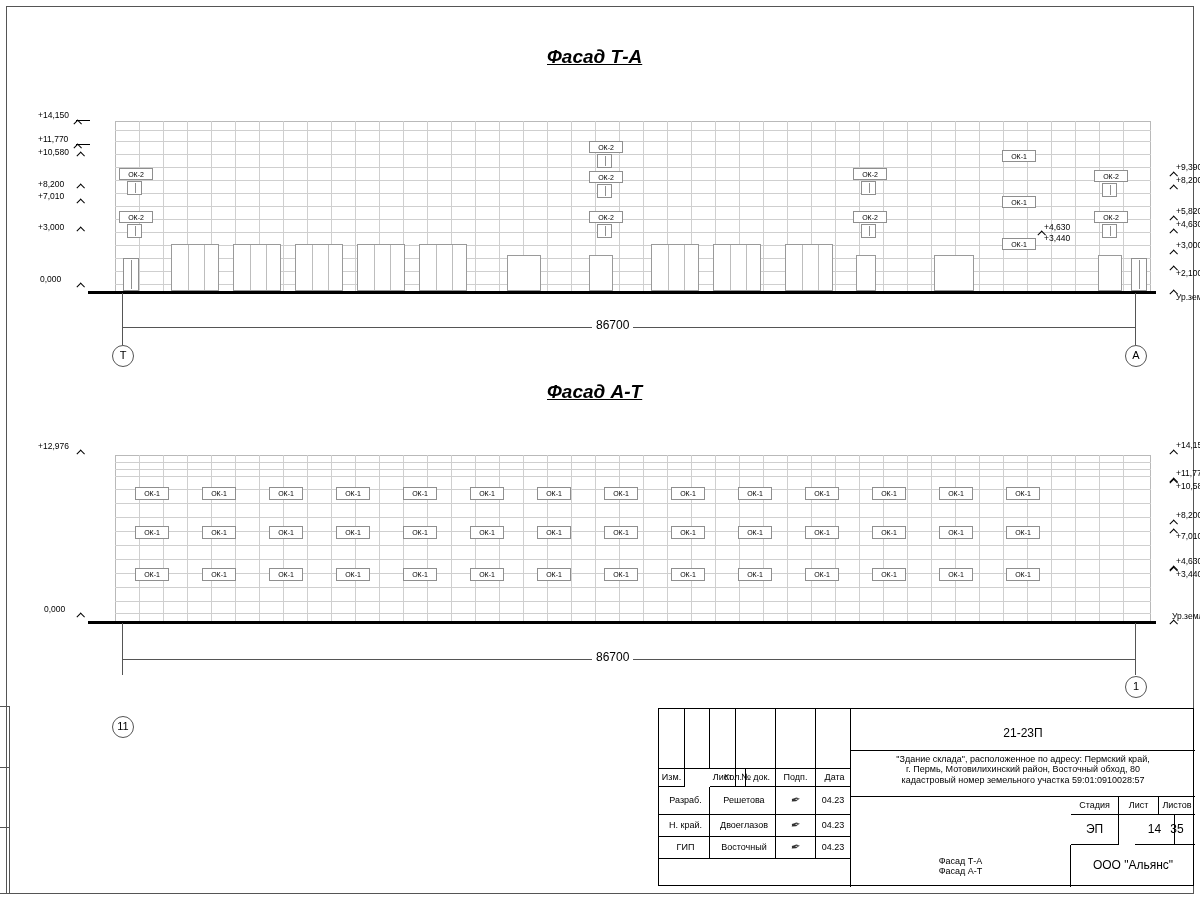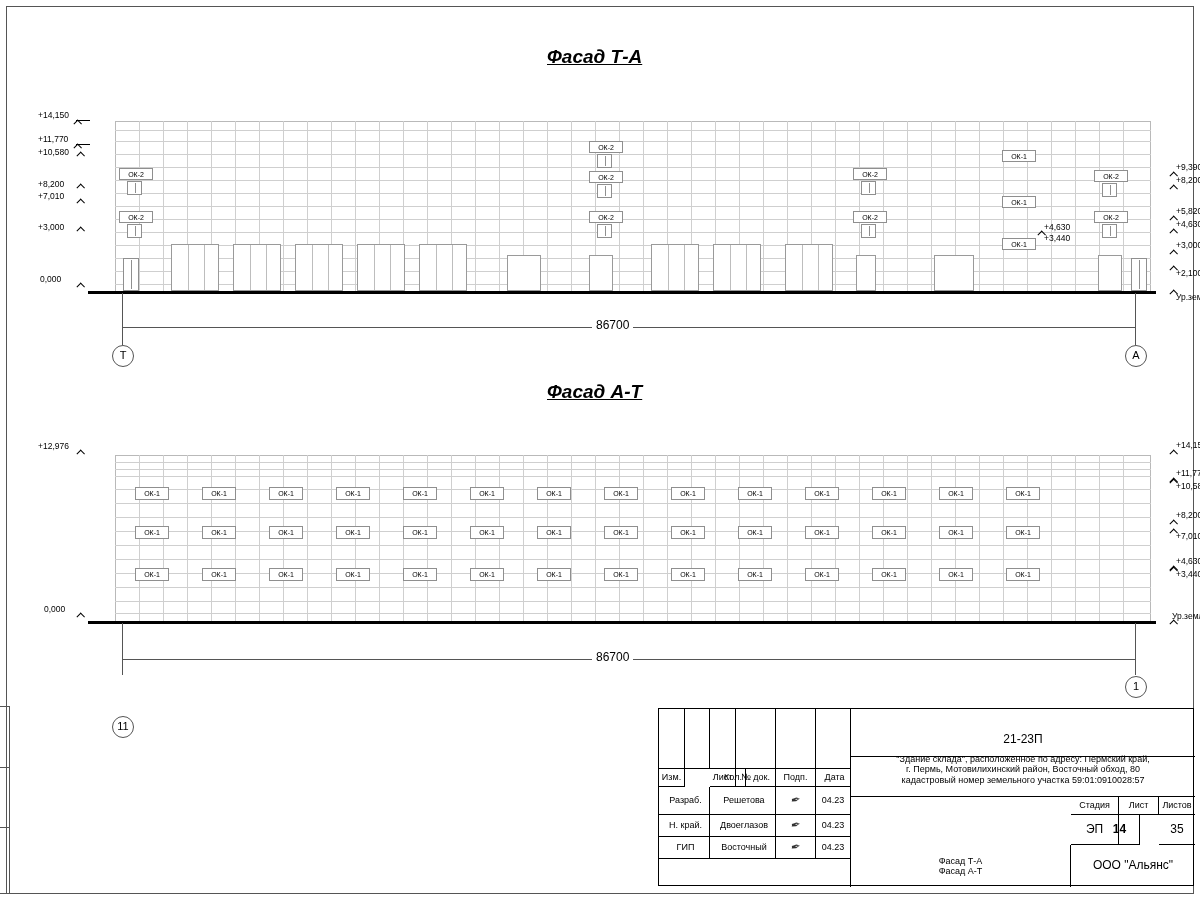--- a/index.html
+++ b/index.html
@@ -558,21 +558,21 @@
 
   <div class="stamp">
 
     <div class="cell bb br" style="left:0px; top:0px; width:26px; height:60px;"></div>
     <div class="cell bb br" style="left:26px; top:0px; width:25px; height:60px;"></div>
     <div class="cell bb br" style="left:51px; top:0px; width:26px; height:60px;"></div>
     <div class="cell bb br" style="left:77px; top:0px; width:40px; height:60px;"></div>
     <div class="cell bb br" style="left:117px; top:0px; width:40px; height:60px;"></div>
     <div class="cell bb br" style="left:157px; top:0px; width:35px; height:60px;"></div>
 
-    <div class="cell bb big" style="left:192px; top:14px; width:344px; height:34px;">21-23П</div>
+    <div class="cell bb big" style="left:192px; top:8px; width:344px; height:34px;">21-23П</div>
 
     <div class="cell bb" style="left:192px; top:34px; width:344px; height:54px; flex-direction:column; padding:0 4px;">
       <span>"Здание склада", расположенное по адресу: Пермский край,</span>
       <span>г. Пермь, Мотовилихинский район, Восточный обход, 80</span>
       <span>кадастровый номер земельного участка 59:01:0910028:57</span>
     </div>
 
     <div class="cell bb br" style="left:0px; top:60px; width:26px; height:18px;">Изм.</div>
     <div class="cell bb br" style="left:26px; top:60px; width:25px; height:18px;margin-left:36px;">Кол.</div>
     <div class="cell bb br" style="left:51px; top:60px; width:26px; height:18px;">Лист</div>
@@ -602,21 +602,21 @@
     <div class="cell bb br" style="left:157px; top:128px; width:35px; height:22px;">04.23</div>
 
     <div class="cell br" style="left:0px; top:150px; width:192px; height:28px;"></div>
 
 
     <div class="cell bb br" style="left:412px; top:88px; width:48px; height:18px;">Стадия</div>
     <div class="cell bb br" style="left:460px; top:88px; width:40px; height:18px;">Лист</div>
     <div class="cell bb" style="left:500px; top:88px; width:36px; height:18px;">Листов</div>
 
     <div class="cell bb br big" style="left:412px; top:106px; width:48px; height:30px;">ЭП</div>
-    <div class="cell bb br big" style="left:441px; top:106px; width:40px; height:30px;font-weight:bold;">14</div>
+    <div class="cell bb br big" style="left:476px; top:106px; width:40px; height:30px;">14</div>
     <div class="cell bb big" style="left:500px; top:106px; width:36px; height:30px;">35</div>
 
     <div class="cell br" style="left:192px; top:136px; width:220px; height:42px; flex-direction:column;">
       <span>Фасад Т-А</span>
       <span>Фасад А-Т</span>
     </div>
 
     <div class="cell big" style="left:412px; top:136px; width:124px; height:42px;">ООО "Альянс"</div>
   </div>
 

